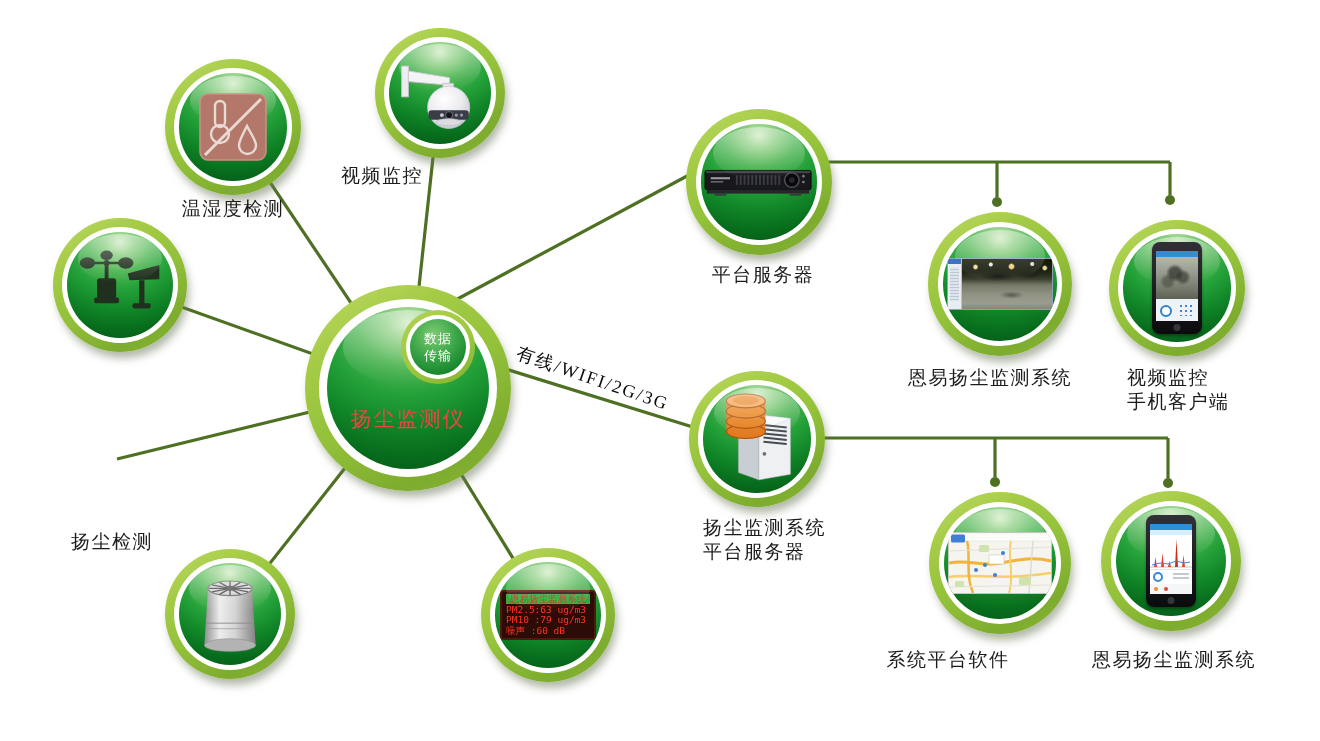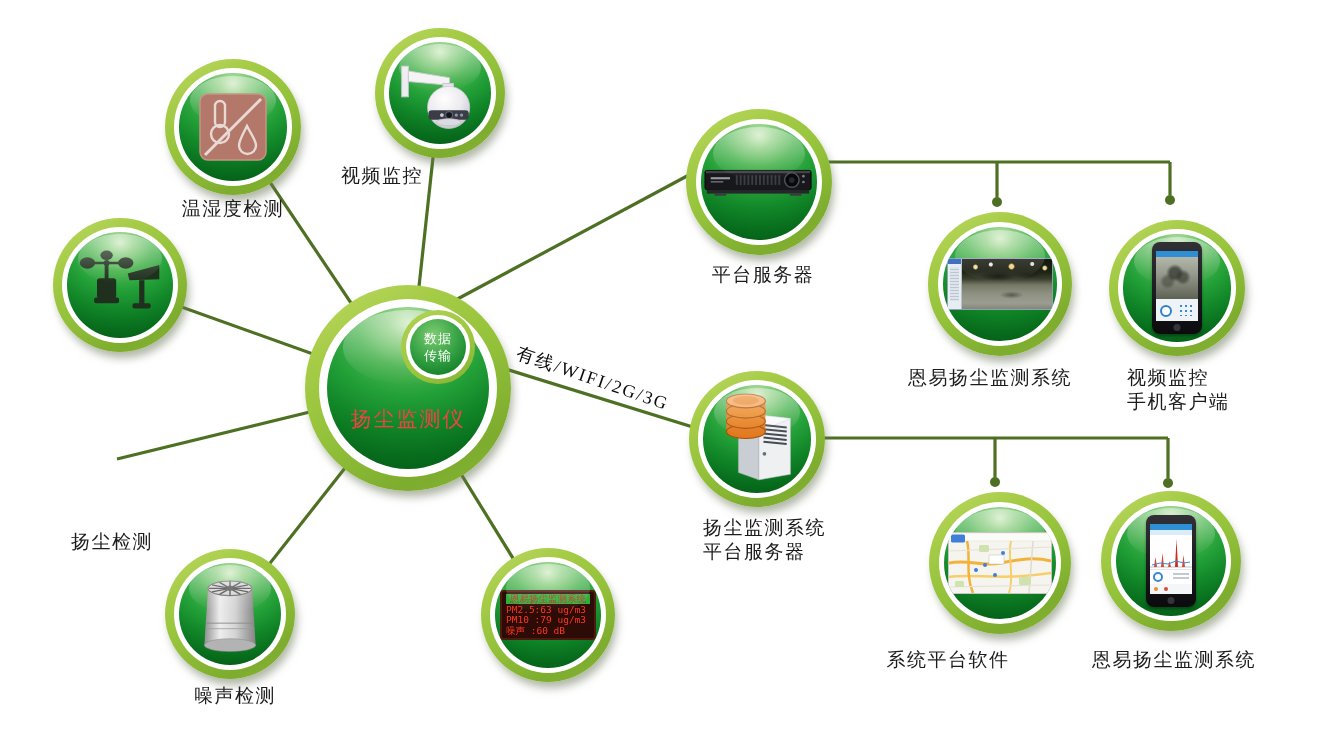--- a/index.html
+++ b/index.html
@@ -231,21 +231,20 @@
             <line x1="36" y1="20" x2="16.3" y2="16.2"></line>
           <line x1="36" y1="20" x2="24.6" y2="13.4"></line>
             <line x1="36" y1="20" x2="36" y2="12.4"></line>
           <line x1="36" y1="20" x2="47.4" y2="13.4"></line>
             <line x1="36" y1="20" x2="55.7" y2="16.2"></line>
         </g>
         <circle cx="36" cy="20" r="3" fill="#555"></circle>
       </svg>
     </div>
   </div>
-  <div class="lbl" style="left:135px;top:684px;">噪声检测</div>
 
   <div class="node" style="left:481px;top:548px;width:134px;height:134px;">
     <div class="ring"></div>
     <div class="gap"></div>
     <div class="sphere">
       <div class="led">
         <div class="row first">恩易扬尘监测系统</div>
         <div class="row">PM2.5:63 ug/m3</div>
         <div class="row">PM10 :79 ug/m3</div>
         <div class="row">噪声 :60 dB</div>

